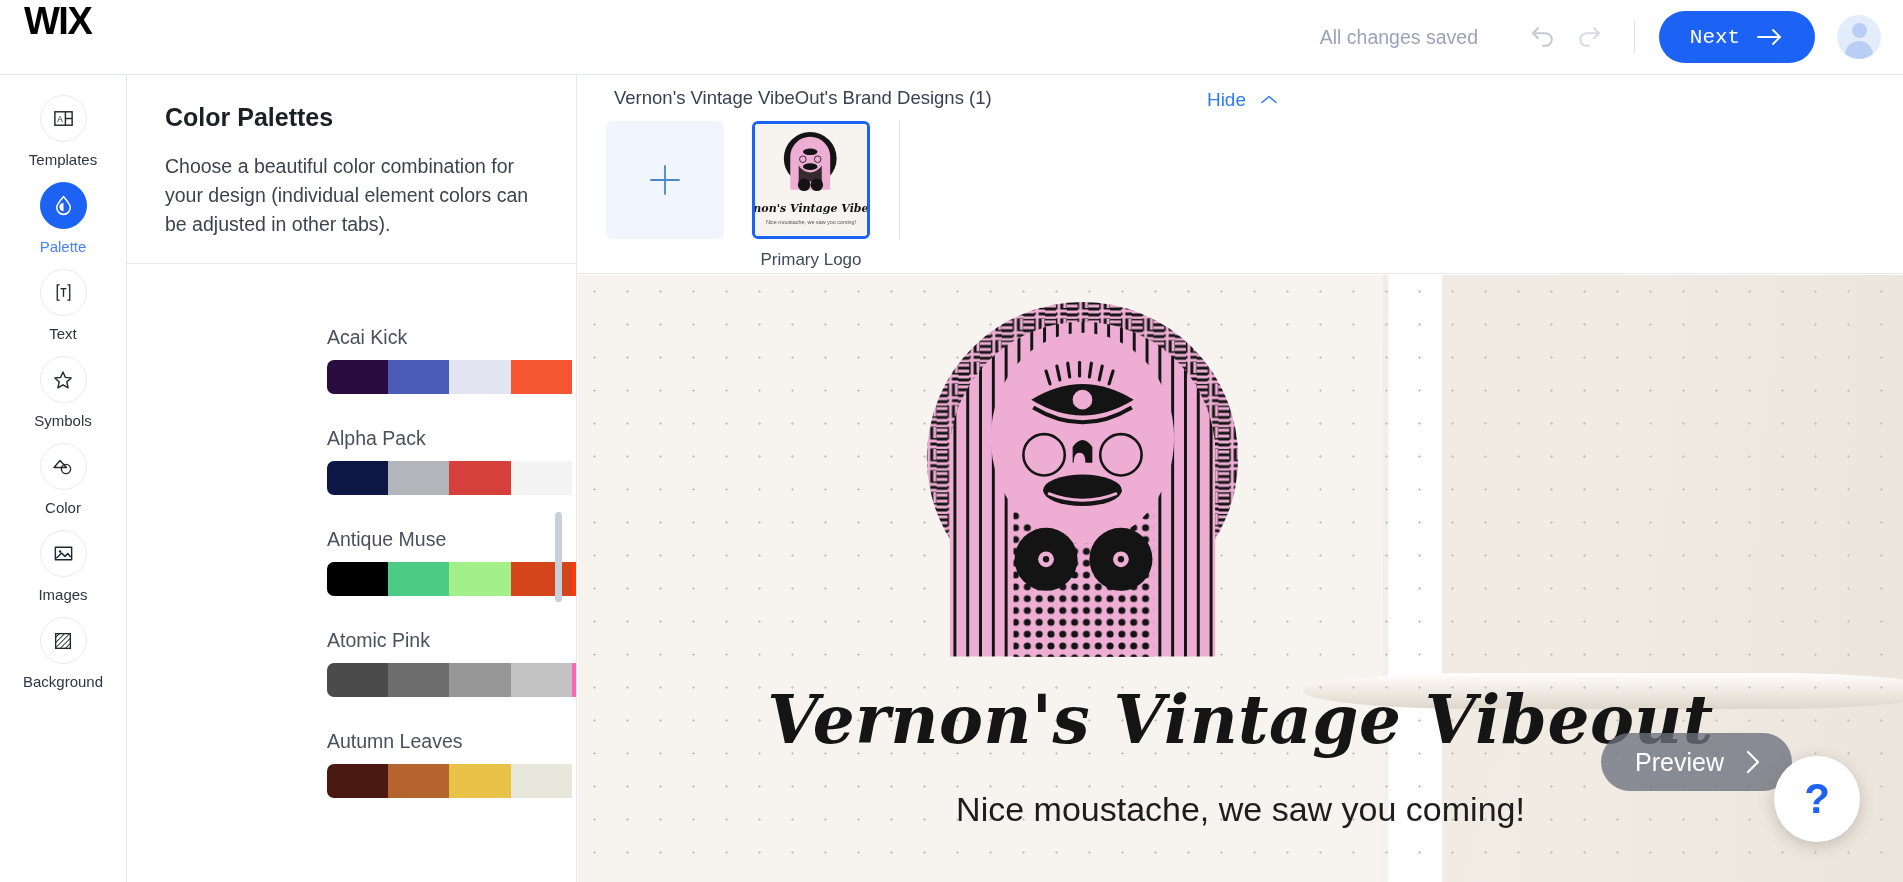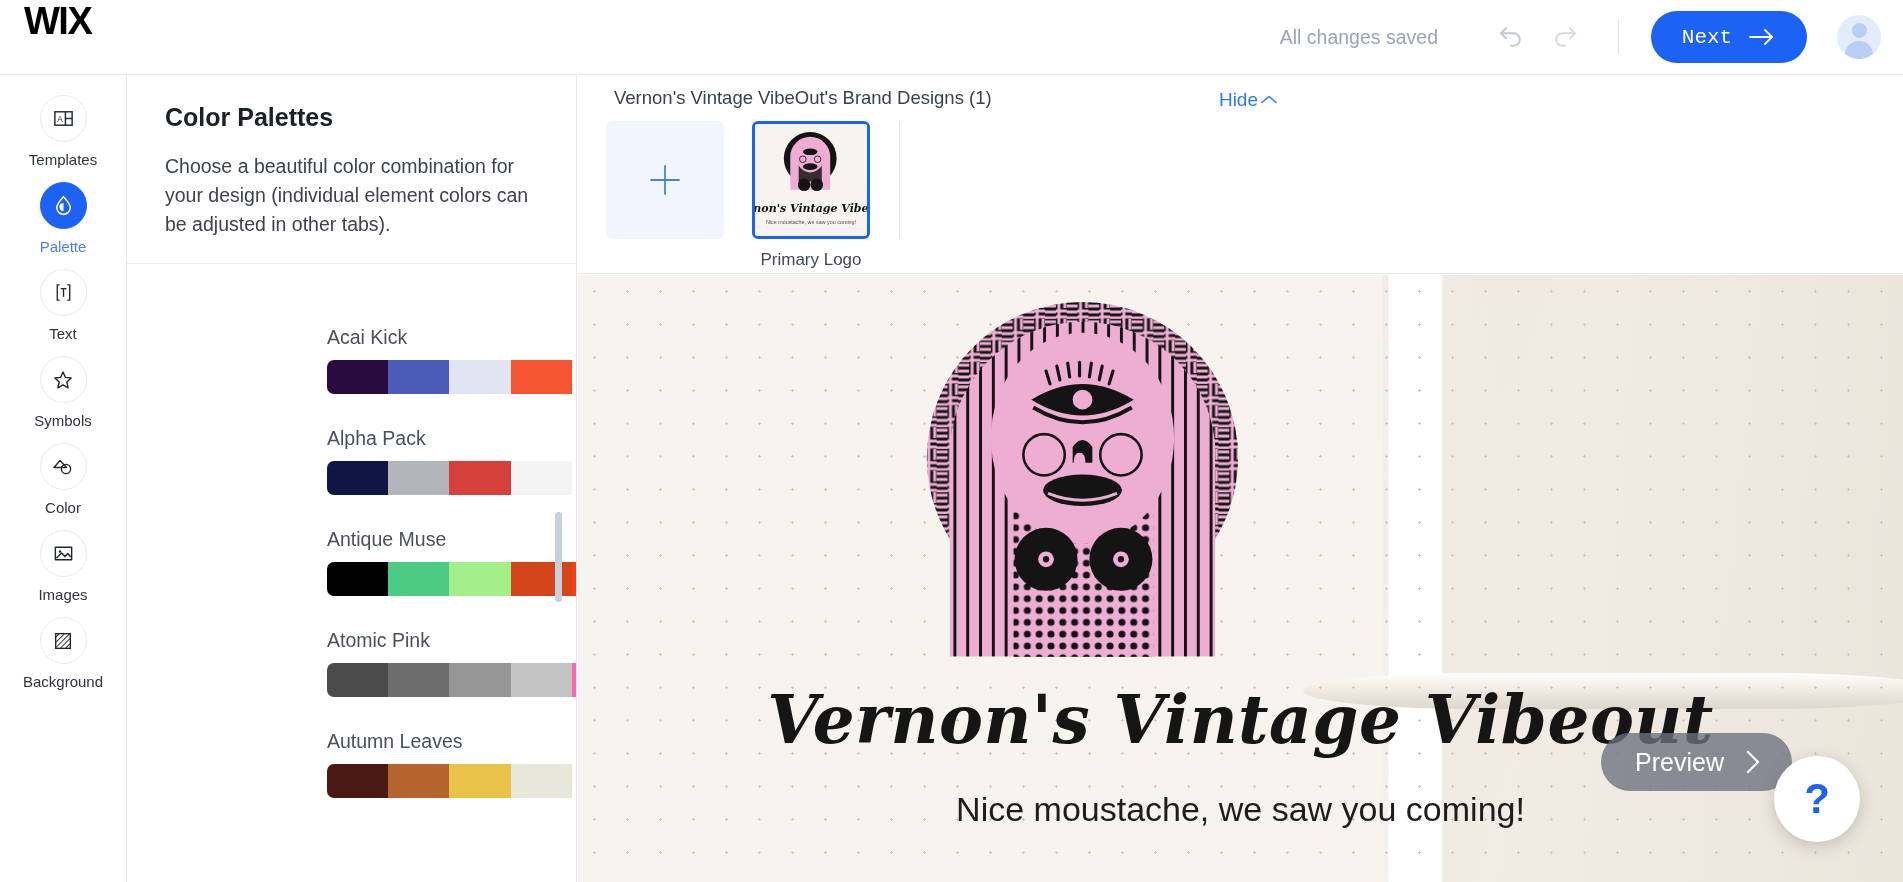--- a/index.html
+++ b/index.html
@@ -28,21 +28,21 @@
     color: #000000;
     font-family: "Liberation Sans", sans-serif;
   }
   .top-right {
     position: absolute;
     right: 22px;
     top: 0;
     height: 74px;
     display: flex;
     align-items: center;
-    gap: 8px;
+    gap: 0;
   }
   .save-status {
     font-size: 19.5px;
     color: #9aa3b8;
     margin-right: 42px;
     white-space: nowrap;
   }
   .icon-btn {
     width: 46px; height: 46px;
     display: flex; align-items: center; justify-content: center;
@@ -217,21 +217,21 @@
     color: #394150;
   }
   .hide-link {
     position: absolute;
     right: 625px; top: 14px;
     font-size: 19px;
     color: #2b7cf6;
     cursor: pointer;
     display: flex;
     align-items: center;
-    gap: 2px;
+    gap: 14px;
   }
   .thumbs {
     position: absolute;
     left: 28px; top: 46px;
     display: flex;
     align-items: flex-start;
     gap: 0;
   }
   .thumb-add {
     width: 118px; height: 118px;

